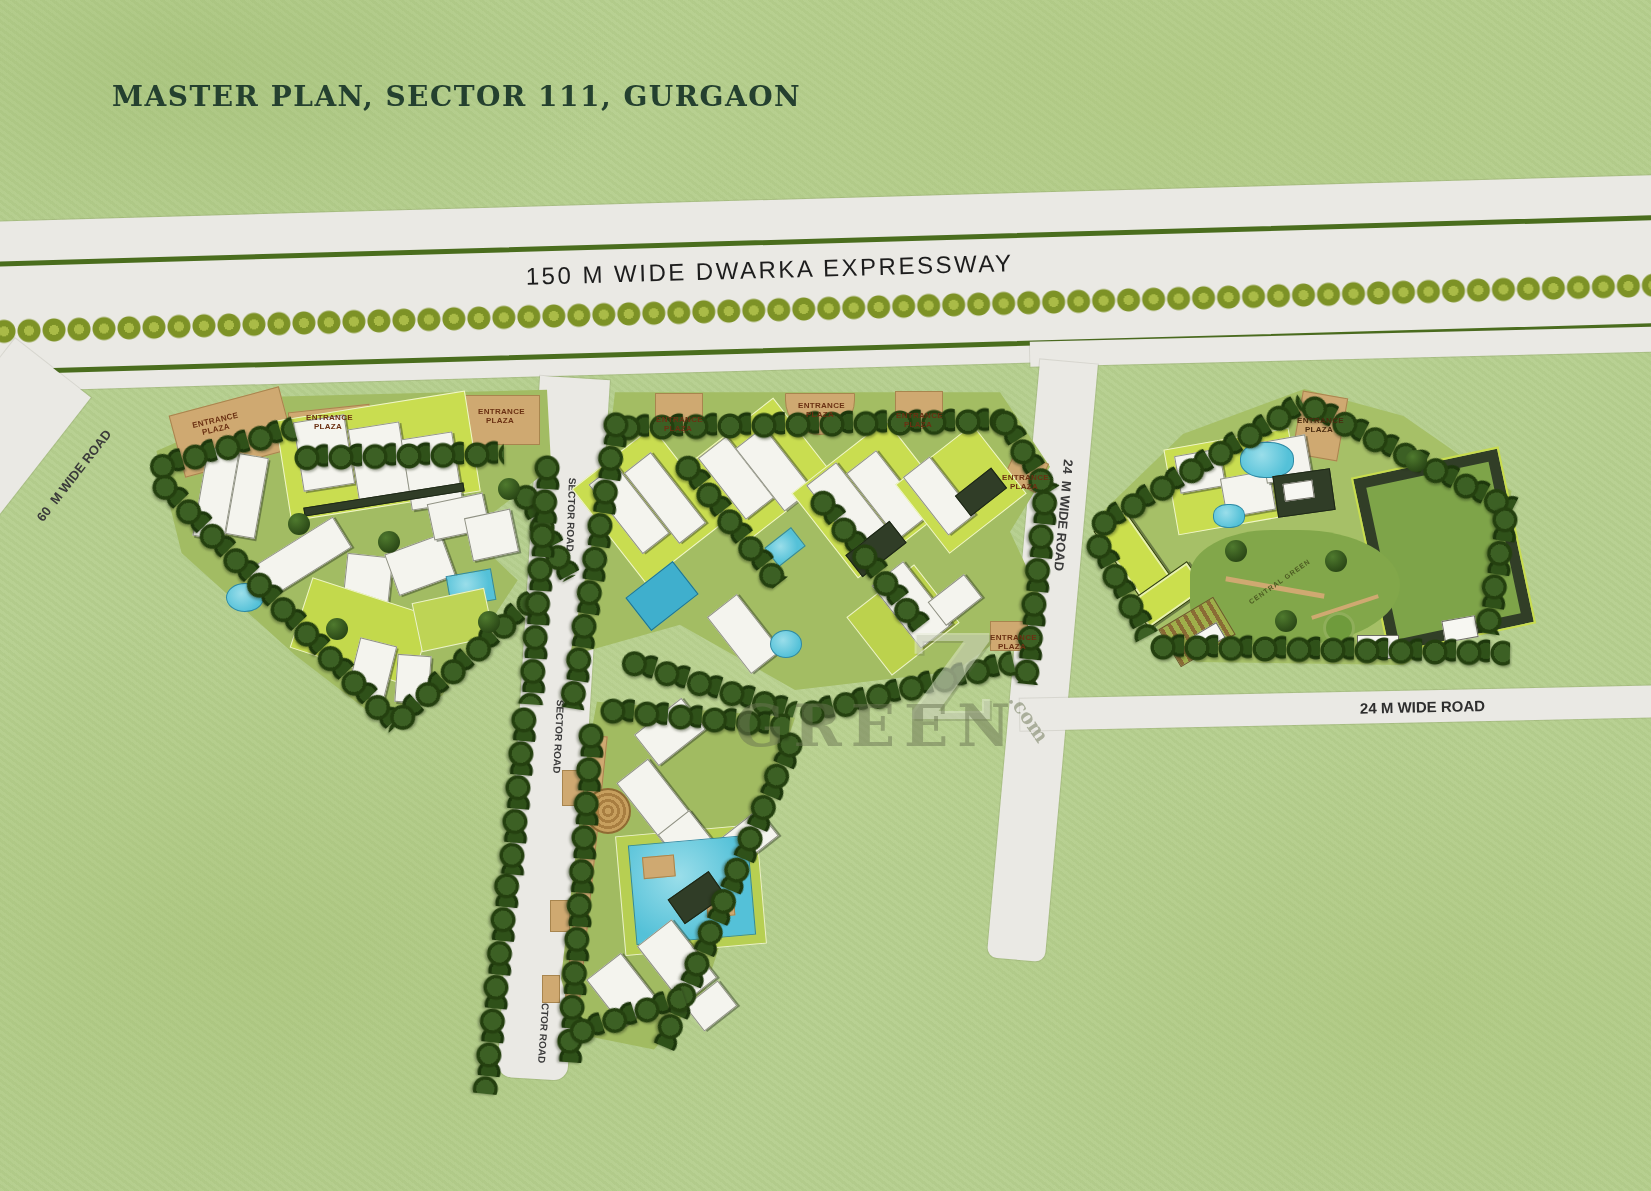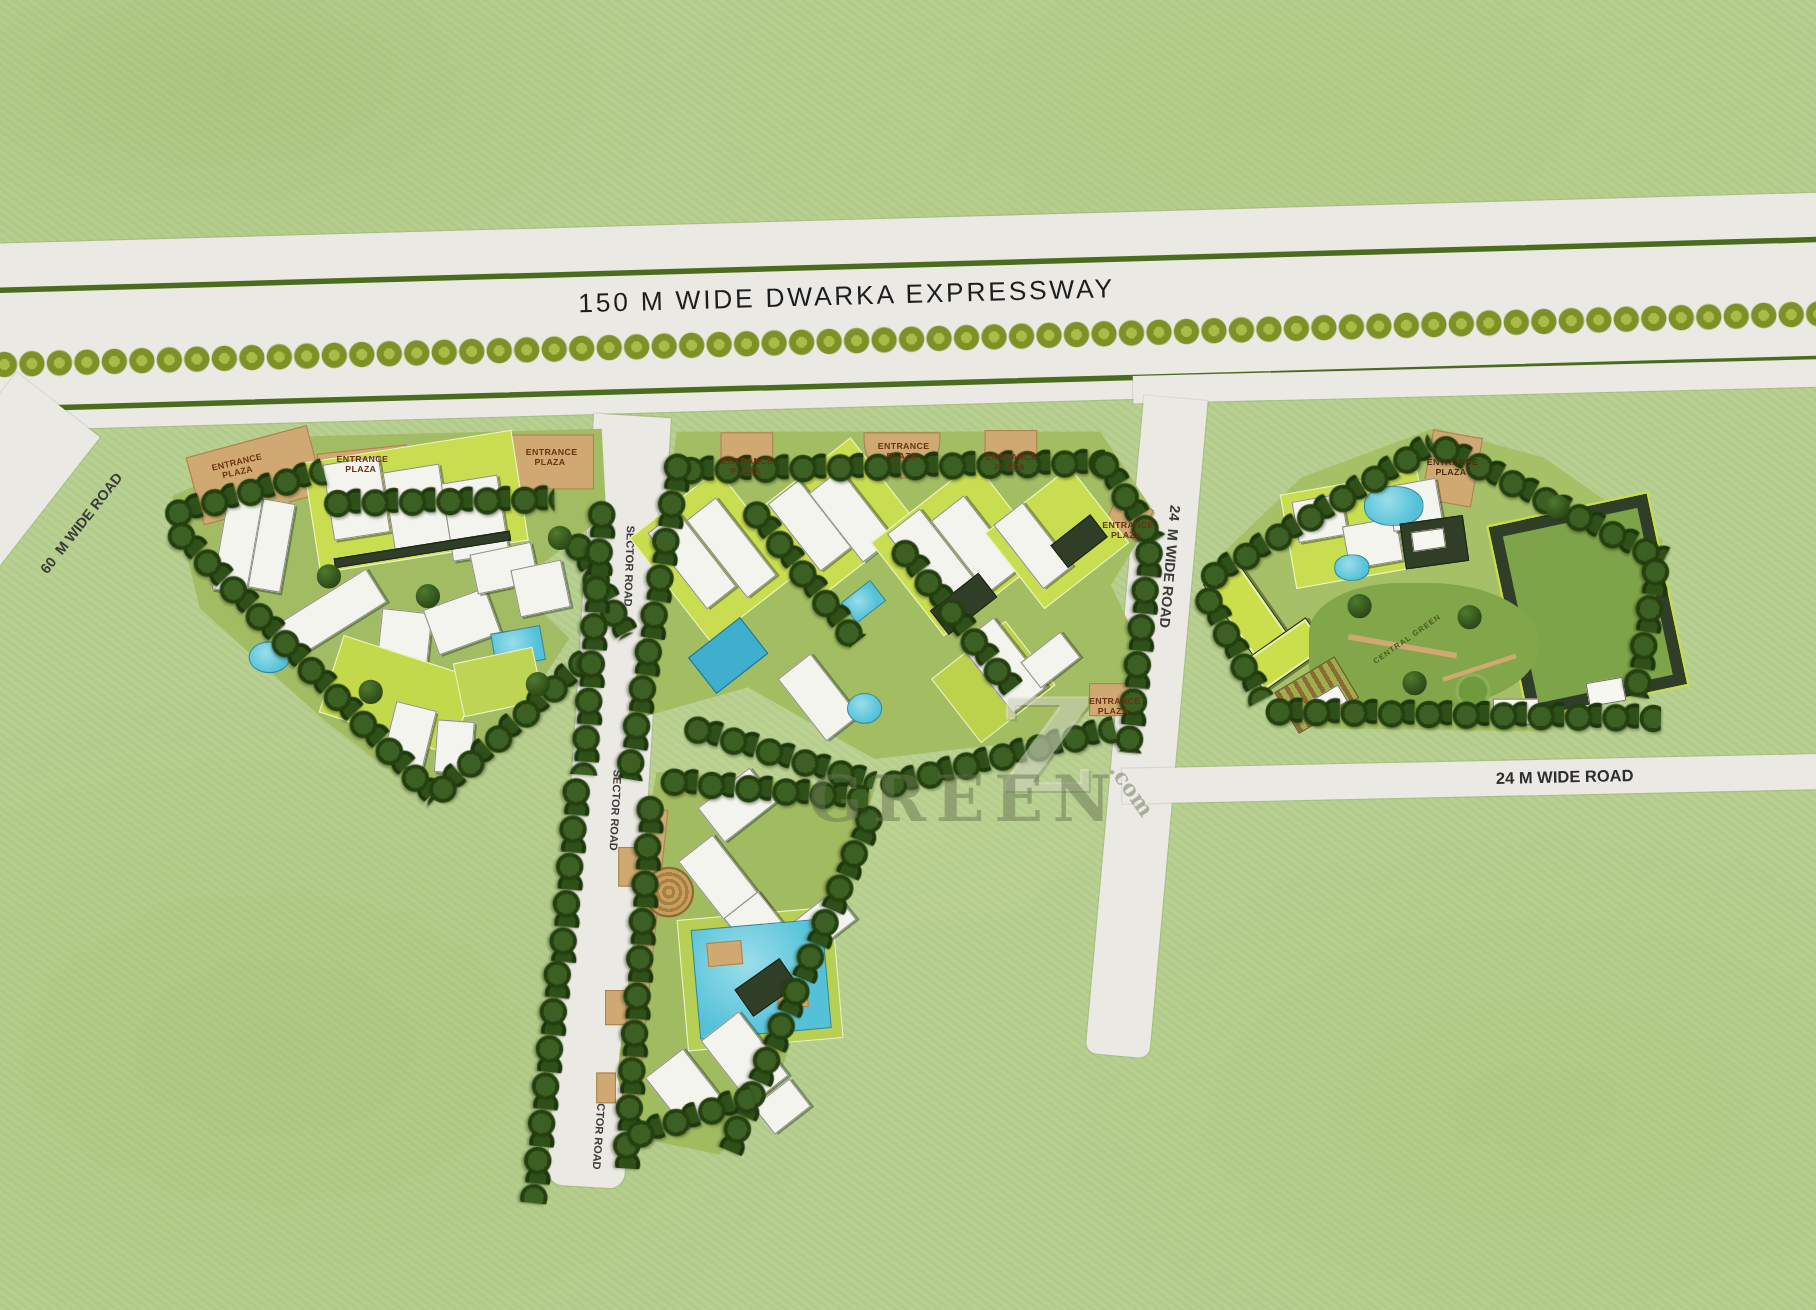--- a/index.html
+++ b/index.html
@@ -56,20 +56,21 @@
   .plant{position:absolute;background:repeating-linear-gradient(90deg,#8a6b35 0 4px,#9fae4a 4px 9px);
       border:1px solid #6e552a;}
   .wm{position:absolute;z-index:4;pointer-events:none;
       font-family:"DejaVu Serif","Liberation Serif",serif;color:rgba(106,116,82,.5);}
 </style>
 </head>
 <body>
 
 <div class="canvas">
 
+  <div class="ttl" style="left:112px;top:80px;font-size:28px;">MASTER PLAN, SECTOR 111, GURGAON</div>
 
   <div class="road" style="left:-60px;top:198px;width:1800px;height:170px;transform:rotate(-1.6deg);">
     <div class="hedge" style="left:0;top:40px;width:100%;height:5px;"></div>
     <div class="exlabel" style="left:480px;top:56px;width:700px;text-align:center;">150 M WIDE DWARKA EXPRESSWAY</div>
     <div class="mtrees" style="left:0;top:96px;width:100%;"></div>
     <div class="hedge" style="left:0;top:148px;width:100%;height:5px;"></div>
   </div>
 
   <div class="road" style="left:1030px;top:334px;width:640px;height:25px;transform:rotate(-1.4deg);"></div>
 

